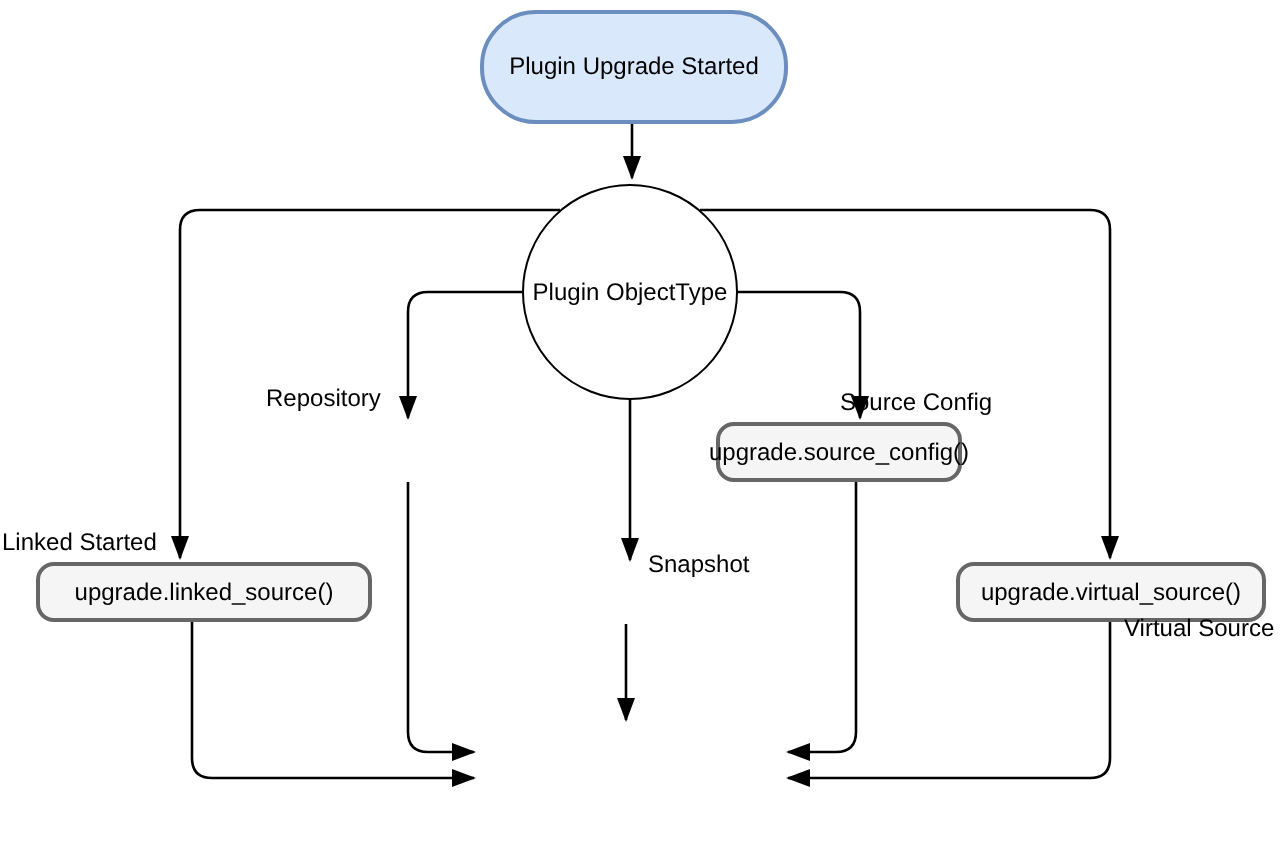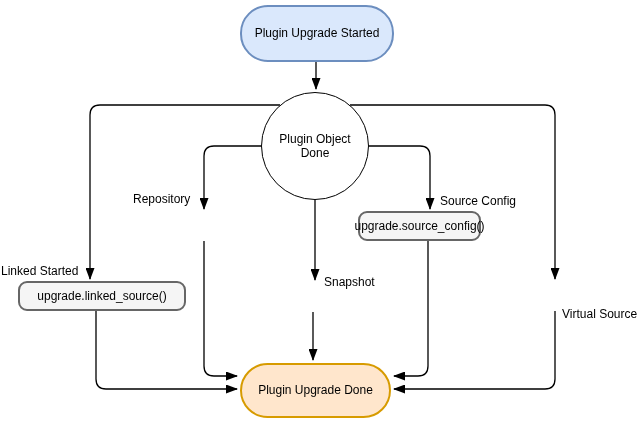--- a/index.html
+++ b/index.html
@@ -38,21 +38,21 @@
     left: 240px; top: 5px; width: 154px; height: 57px;
     background: #dae8fc;
     border: 2px solid #6c8ebf;
     border-radius: 28px;
   }
   .node-decision {
     left: 261px; top: 92px; width: 108px; height: 108px;
     background: #ffffff;
     border: 1.3px solid #000000;
     border-radius: 50%;
-    flex-direction: column;
+    flex-direction: row;
   }
   .node-action {
     background: #f5f5f5;
     border: 2px solid #666666;
     border-radius: 9px;
     height: 30px;
   }
   .node-end {
     left: 240px; top: 363px; width: 151px; height: 55px;
     background: #ffe6cc;
@@ -62,21 +62,21 @@
   #action-repository     { left: 136px; top: 211px; width: 129px; }
   #action-source-config  { left: 358px; top: 211px; width: 123px; }
   #action-linked-source  { left: 18px;  top: 281px; width: 168px; }
   #action-snapshot       { left: 236px; top: 282px; width: 154px; }
   #action-virtual-source { left: 478px; top: 281px; width: 155px; }
   .edge-label {
     position: absolute;
     white-space: nowrap;
   }
   #label-repository     { left: 133px; top: 192px; }
-  #label-source-config  { left: 440px; top: 194px; }
+  #label-source-config  { left: 420px; top: 194px; }
   #label-linked-source  { left: 1px;   top: 264px; }
   #label-snapshot       { left: 324px; top: 263px; margin-top: 12px; }
   #label-virtual-source { left: 562px; top: 264px; margin-top: 43px; }
 </style>
 </head>
 <body>
 
 <div class="canvas">
 
   <svg class="edges" viewBox="0 0 641 422" xmlns="http://www.w3.org/2000/svg">
@@ -99,37 +99,37 @@
       <path d="M555,311 L555,379 Q555,389 545,389 L394,389" marker-end="url(#arrow)"></path>
     </g>
   </svg>
 
   <div class="node node-start">
     <span>Plugin Upgrade Started</span>
   </div>
 
   <div class="node node-decision">
     <span>Plugin Object</span>
-    <span>Done</span>
+    <span>Type</span>
   </div>
 
 
   <div class="node node-action" id="action-source-config">
     <span>upgrade.source_config()</span>
   </div>
 
   <div class="node node-action" id="action-linked-source">
     <span>upgrade.linked_source()</span>
   </div>
 
 
+  <div class="node node-action" id="action-virtual-source">
+    <span>upgrade.virtual_source()</span>
+  </div>
 
   <div class="edge-label" id="label-repository">Repository</div>
   <div class="edge-label" id="label-source-config">Source Config</div>
   <div class="edge-label" id="label-linked-source">Linked Started</div>
   <div class="edge-label" id="label-snapshot">Snapshot</div>
   <div class="edge-label" id="label-virtual-source">Virtual Source</div>
 
-  <div class="node node-end">
-    <span>Plugin Upgrade Done</span>
-  </div>
 
 </div>
 
 </body></html>

